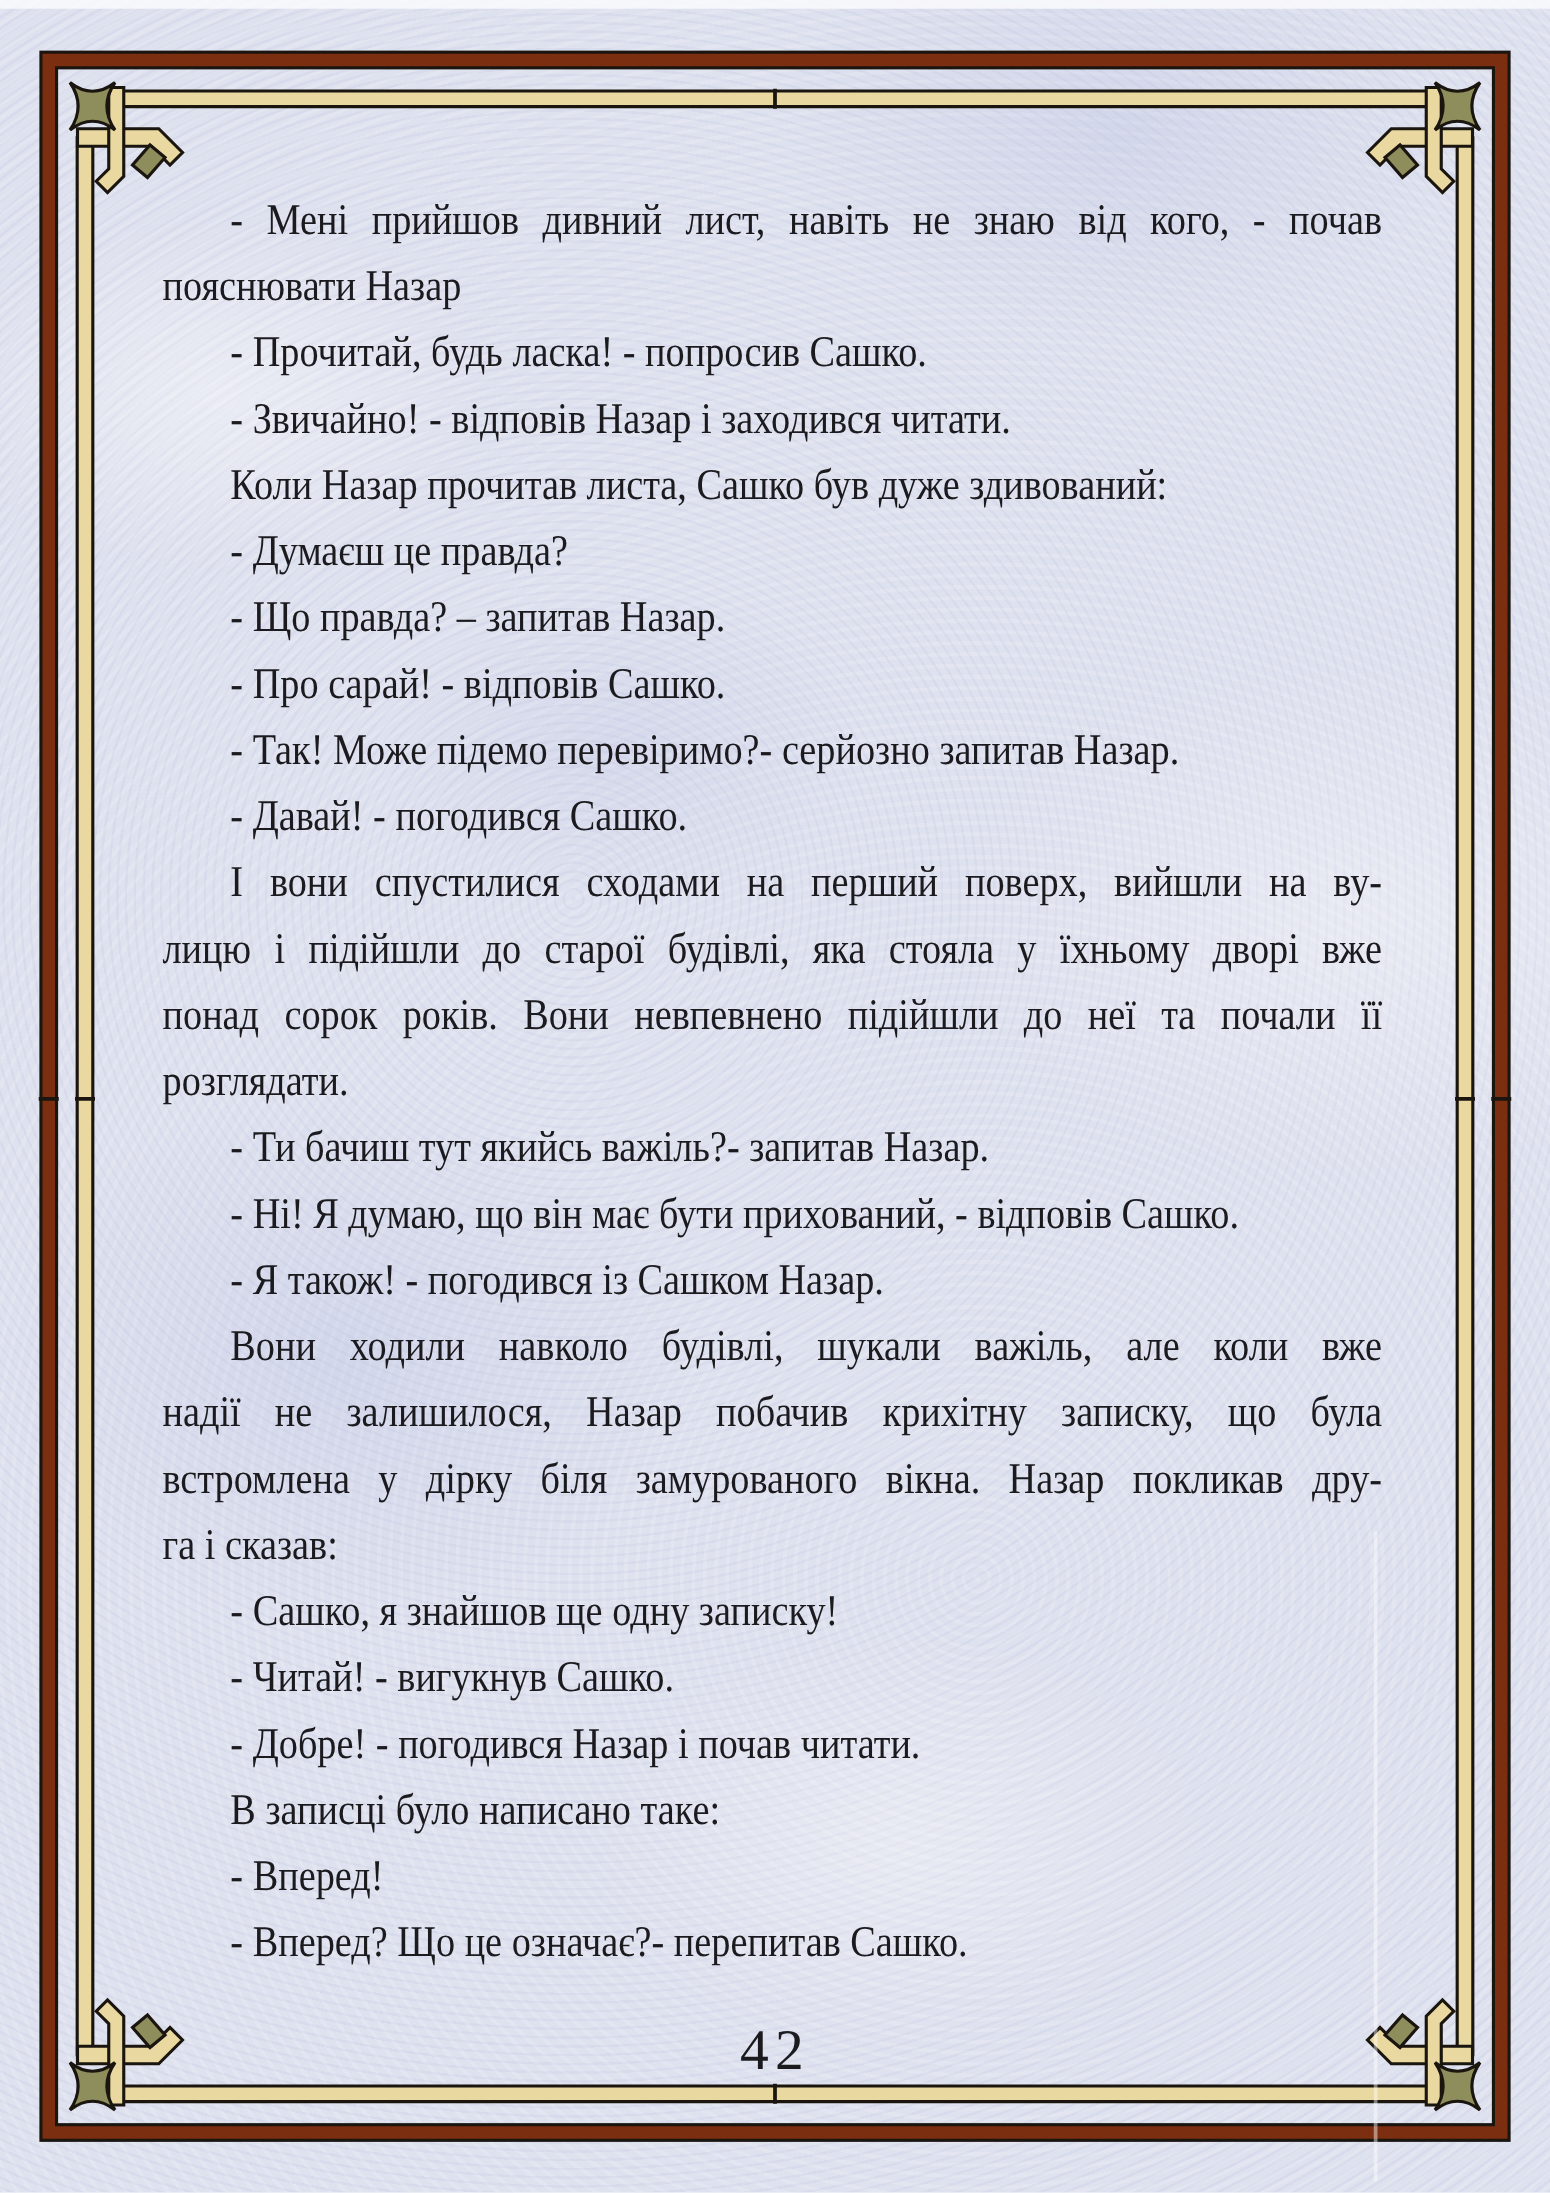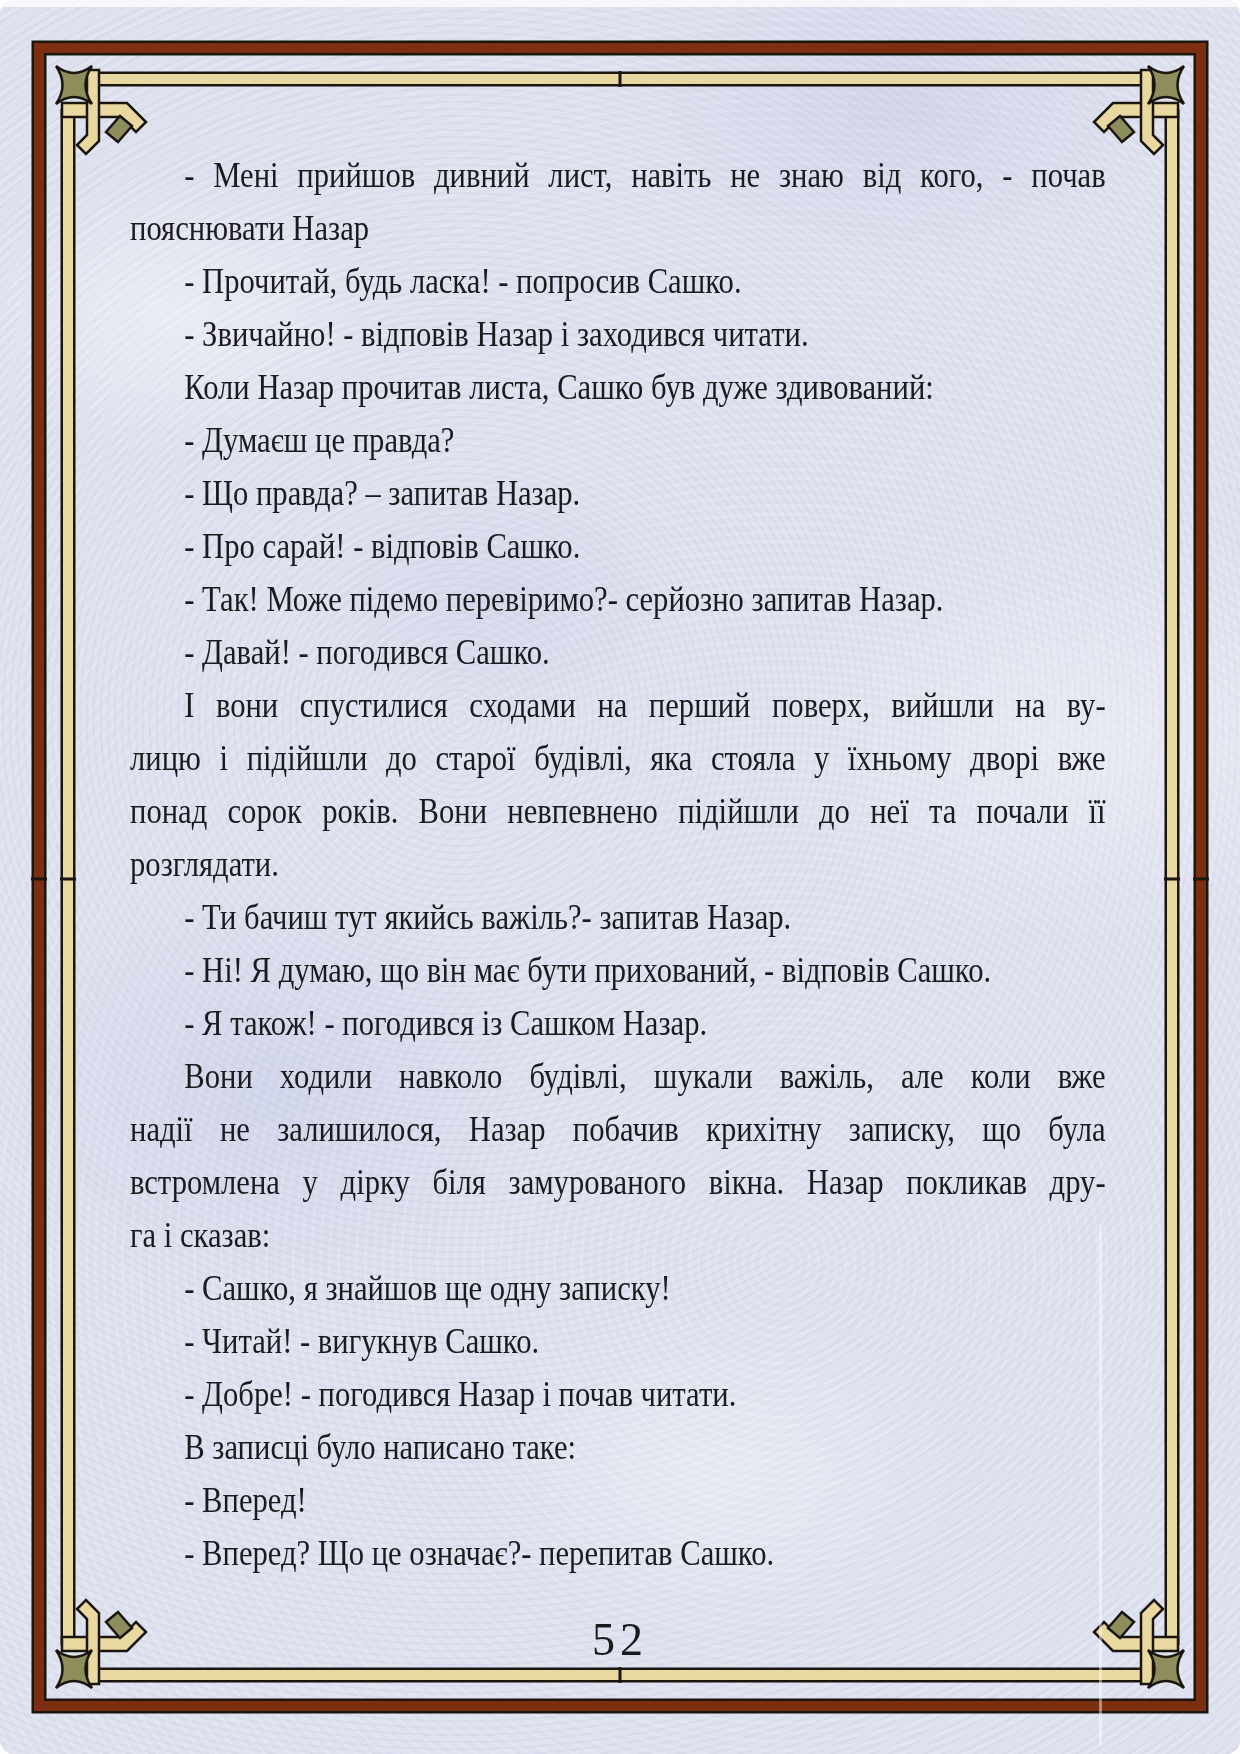--- a/index.html
+++ b/index.html
@@ -12,21 +12,20 @@
     background-image:
       radial-gradient(ellipse 340px 220px at 14% 18%, rgba(255,255,255,.38), transparent 65%),
       radial-gradient(ellipse 420px 260px at 72% 6%,  rgba(186,191,224,.32), transparent 65%),
       radial-gradient(ellipse 520px 320px at 88% 42%, rgba(255,255,255,.30), transparent 65%),
       radial-gradient(ellipse 430px 330px at 22% 62%, rgba(182,188,224,.30), transparent 65%),
       radial-gradient(ellipse 380px 260px at 58% 84%, rgba(255,255,255,.30), transparent 65%),
       radial-gradient(ellipse 300px 200px at 40% 34%, rgba(188,193,226,.26), transparent 65%),
       repeating-radial-gradient(circle at 37% 41%, rgba(158,163,204,.10) 0 2px, transparent 2px 7px),
       repeating-radial-gradient(circle at 63% 72%, rgba(255,255,255,.16) 0 3px, transparent 3px 9px);
     font-family:"Liberation Serif", serif;
-    border-radius:14px;
   }
   .scan-edge-top{
     position:absolute;left:0;top:0;width:100%;height:7px;
     background:rgba(250,250,253,.85);
   }
   .scan-crease{
     position:absolute;left:1099px;top:1225px;width:3px;height:520px;
     background:rgba(255,255,255,.45);
   }
   .frame{position:absolute;left:0;top:0;}
@@ -109,17 +108,17 @@
       <div class="line justify">встромлена у дірку біля замурованого вікна. Назар покликав дру-</div>
       <div class="line">га і сказав:</div>
       <div class="line indent">- Сашко, я знайшов ще одну записку!</div>
       <div class="line indent">- Читай! - вигукнув Сашко.</div>
       <div class="line indent">- Добре! - погодився Назар і почав читати.</div>
       <div class="line indent">В записці було написано таке:</div>
       <div class="line indent">- Вперед!</div>
       <div class="line indent">- Вперед? Що це означає?- перепитав Сашко.</div>
     </div>
 
-  <div class="page-number">52</div>
+  <div class="page-number">42</div>
 
   <div class="scan-crease"></div>
 
 </div>
 
 </body></html>

